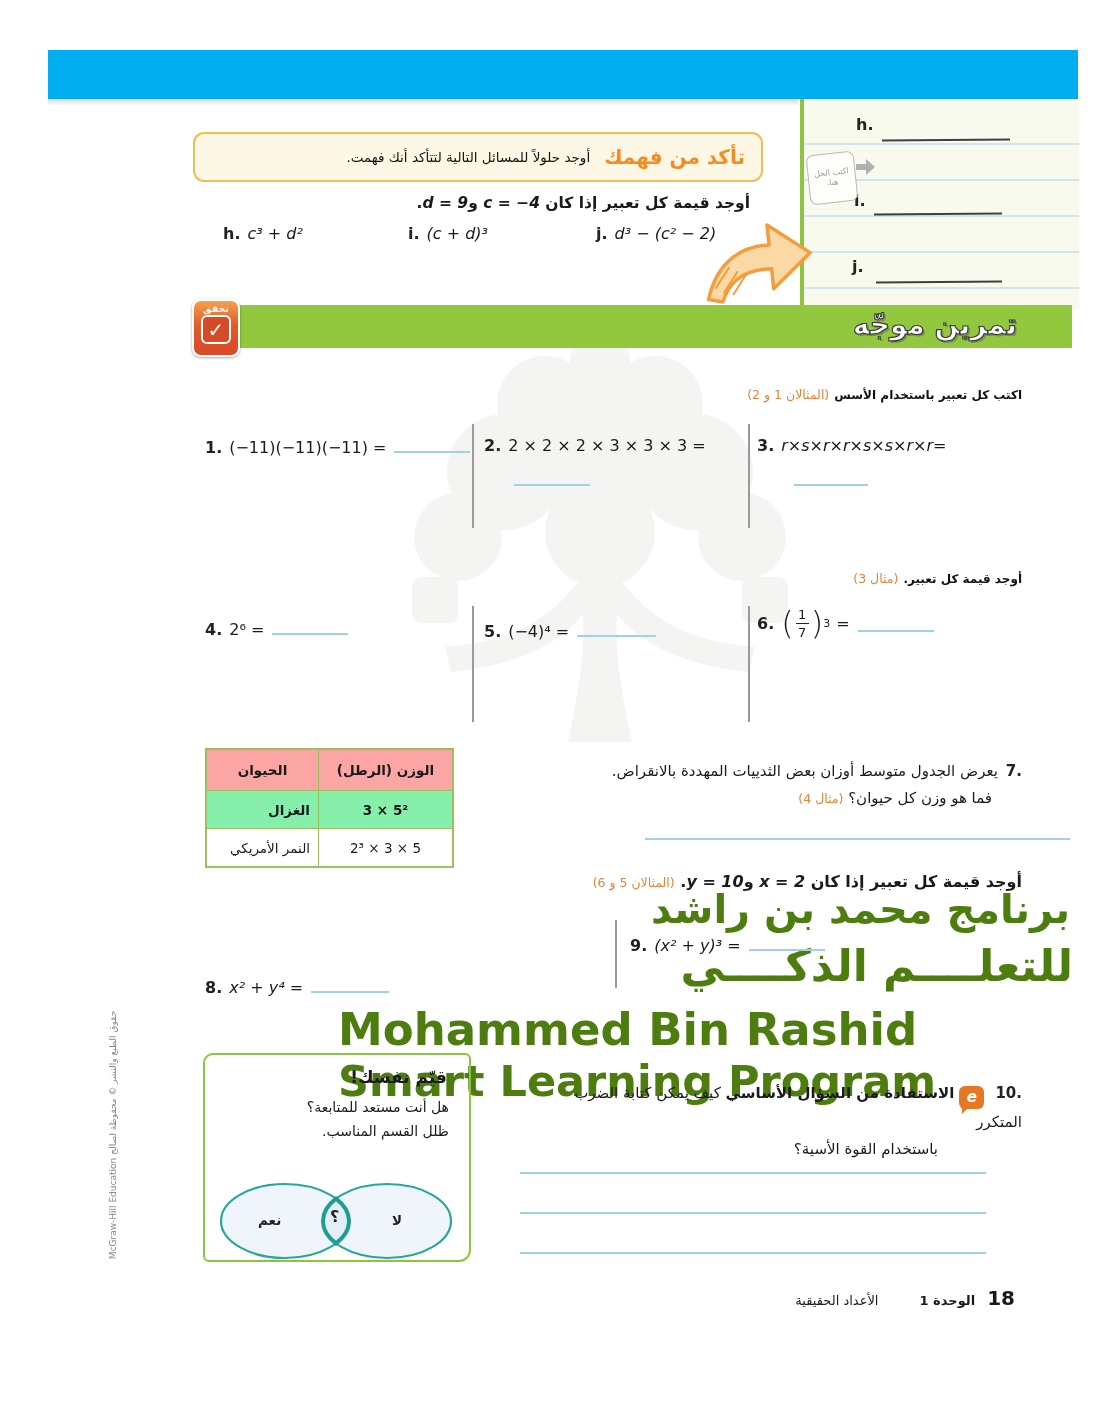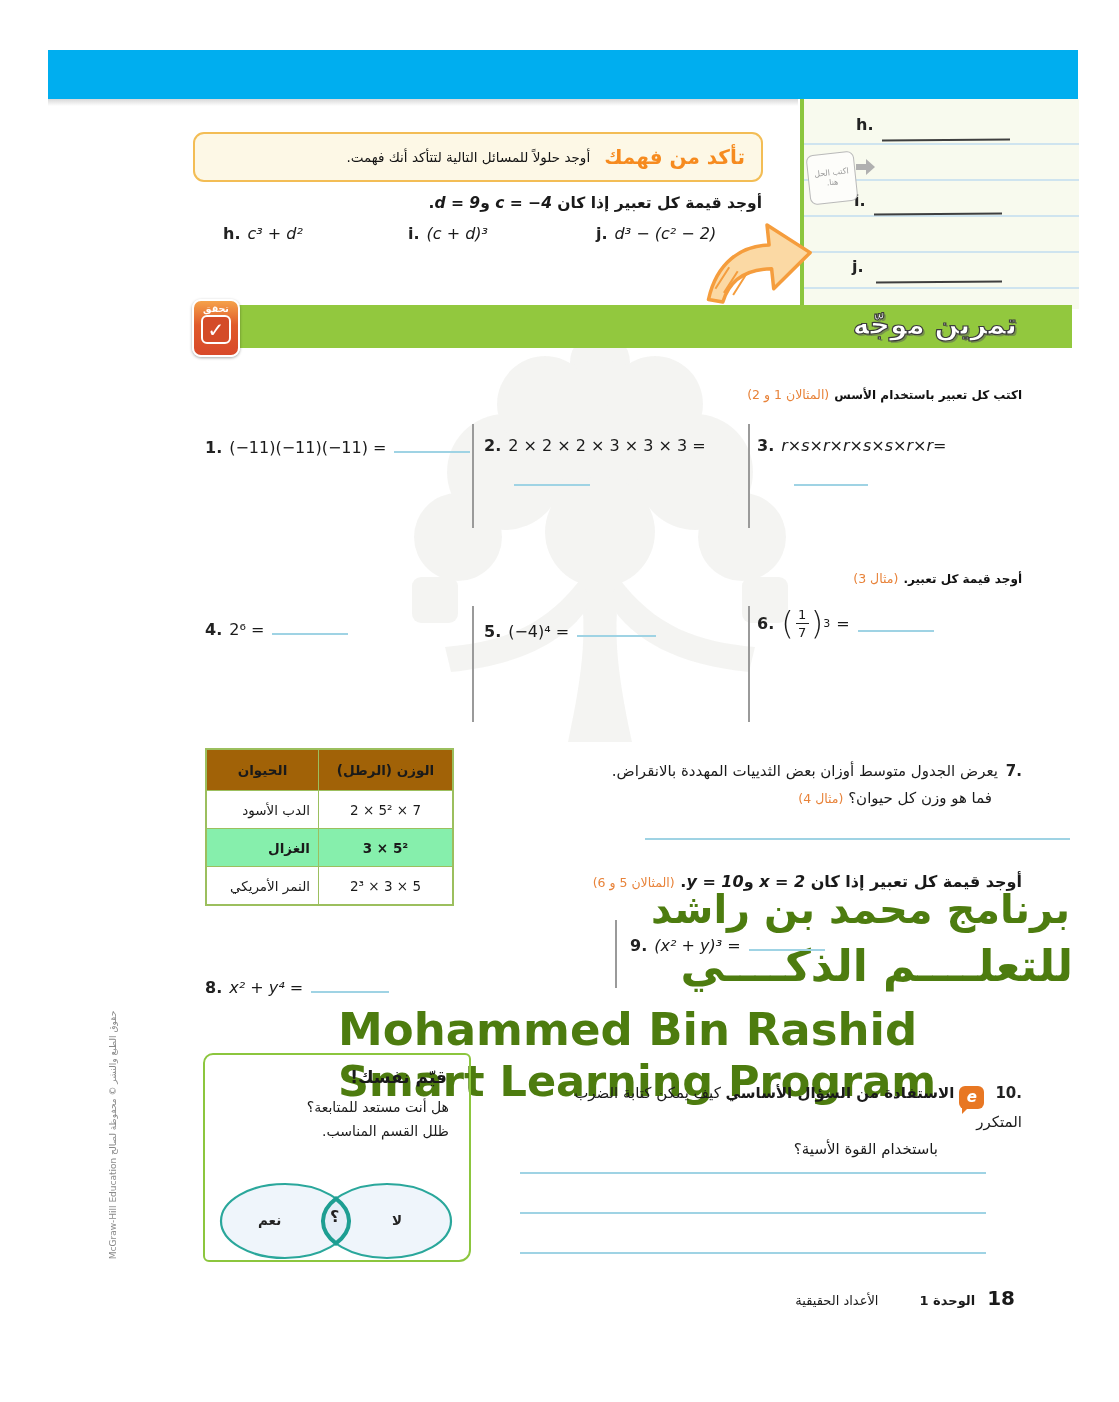--- a/index.html
+++ b/index.html
@@ -46,21 +46,21 @@
   .badge-check{width:30px;height:29px;margin-top:1px;background:#d44b28;border:2px solid #fff;border-radius:6px;
                color:#fff;font-size:20px;font-weight:bold;display:flex;align-items:center;justify-content:center;box-sizing:border-box;}
   
   .frac{display:inline-flex;flex-direction:column;align-items:center;vertical-align:middle;font-size:13px;line-height:1.05;margin:0 2px;}
   .fbar{width:13px;border-top:1.5px solid #222;margin:1.5px 0;}
   .bigp{font-size:32px;font-weight:300;vertical-align:middle;line-height:.8;}
   .fexp{font-size:11px;vertical-align:16px;}
   
   .wtable{position:absolute;left:205px;top:748px;border-collapse:collapse;direction:ltr;}
   .wtable th,.wtable td{border:1.5px solid #9cbf5e;font-size:13.5px;padding:0 8px;}
-  .wtable th{background:#a16207;font-weight:bold;height:40px;text-align:center;}
+  .wtable th{background:#fca5a5;font-weight:bold;height:40px;text-align:center;}
   .wtable td{height:37px;}
   .td-animal{width:95px;text-align:right;direction:rtl;}
   .td-weight{width:117px;text-align:center;direction:ltr;}
   .row-alt{background:#86efac;font-weight:bold;}
   .wtable{border:2px solid #9cbf5e;}
   
   .eicon{display:inline-block;position:relative;width:25px;height:23px;background:#e87723;border-radius:6px;color:#fff;
          font-weight:bold;font-style:italic;font-size:15px;text-align:center;line-height:22px;vertical-align:-4px;margin:0 5px;}
   .eicon::after{content:"";position:absolute;left:3px;bottom:-5px;border:5px solid transparent;border-top-color:#e87723;border-left-color:#e87723;}
   
@@ -118,21 +118,21 @@
     <svg class="abs" style="left:52px;top:60px;" width="20" height="17" viewBox="0 0 20 17">
       <polygon points="0,5 10,5 10,0 19,8 10,16 10,11 0,11" fill="#b0b0b0"></polygon>
     </svg>
   </div>
 
   <div class="abs callout">
     <span class="callout-title">تأكد من فهمك</span>
     <span class="callout-sub">أوجد حلولاً للمسائل التالية لتتأكد أنك فهمت.</span>
   </div>
 
-  <div class="abs ar" style="right:357px;top:194px;font-size:15.5px;font-weight:bold;margin-left:16px;">
+  <div class="abs ar" style="right:369px;top:194px;font-size:15.5px;font-weight:bold;margin-left:16px;">
     <span>أوجد قيمة كل تعبير إذا كان </span><span class="mvar ltr" dir="ltr">c = −4</span><span> و</span><span class="mvar ltr" dir="ltr">d = 9</span><span>.</span>
   </div>
 
   <div class="abs prob" style="left:223px;top:224px;">
     <span class="lbl">h.</span><span class="mvar">c³ + d²</span>
   </div>
   <div class="abs prob" style="left:408px;top:224px;">
     <span class="lbl">i.</span><span class="mvar">(c + d)³</span>
   </div>
   <div class="abs prob" style="left:596px;top:224px;">
@@ -199,24 +199,20 @@
   </div>
 
   <table class="wtable">
     <thead>
       <tr>
         <th class="td-animal" style="text-align:center;">الحيوان</th>
         <th class="td-weight">الوزن (الرطل)</th>
       </tr>
     </thead>
     <tbody>
-      <tr>
-        <td class="td-animal">الدب الأسود</td>
-        <td class="td-weight">2 × 5² × 7</td>
-      </tr>
       <tr class="row-alt">
         <td class="td-animal">الغزال</td>
         <td class="td-weight">3 × 5²</td>
       </tr>
       <tr>
         <td class="td-animal">النمر الأمريكي</td>
         <td class="td-weight">2³ × 3 × 5</td>
       </tr>
     </tbody>
   </table>

